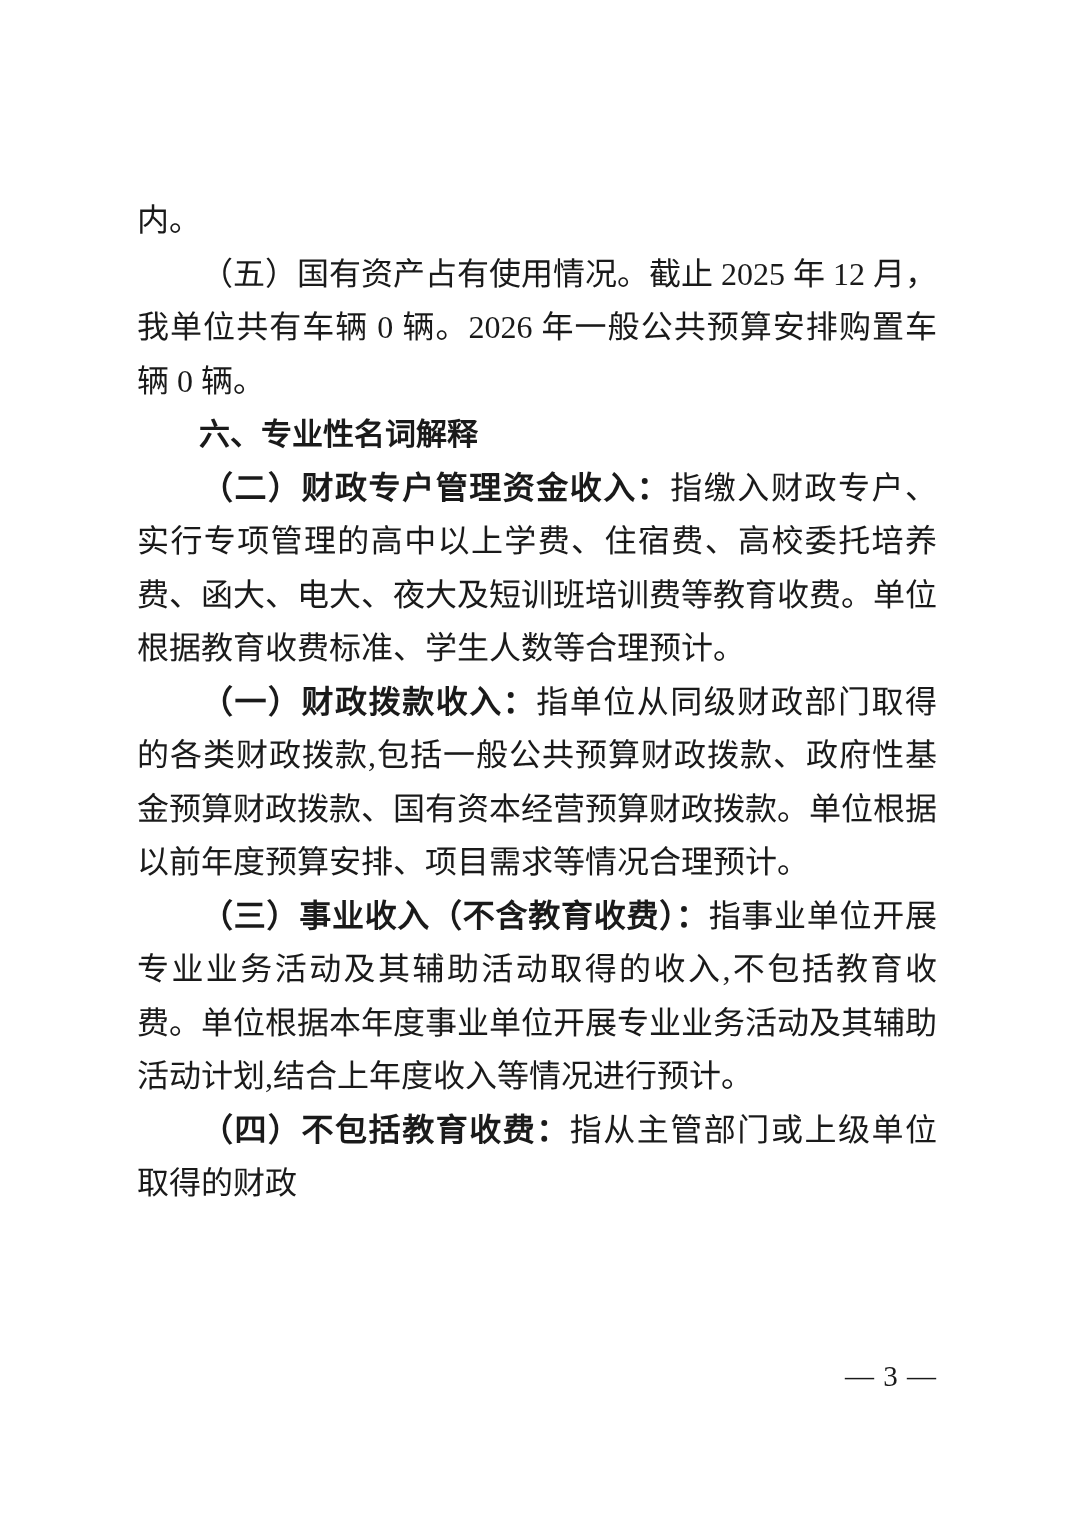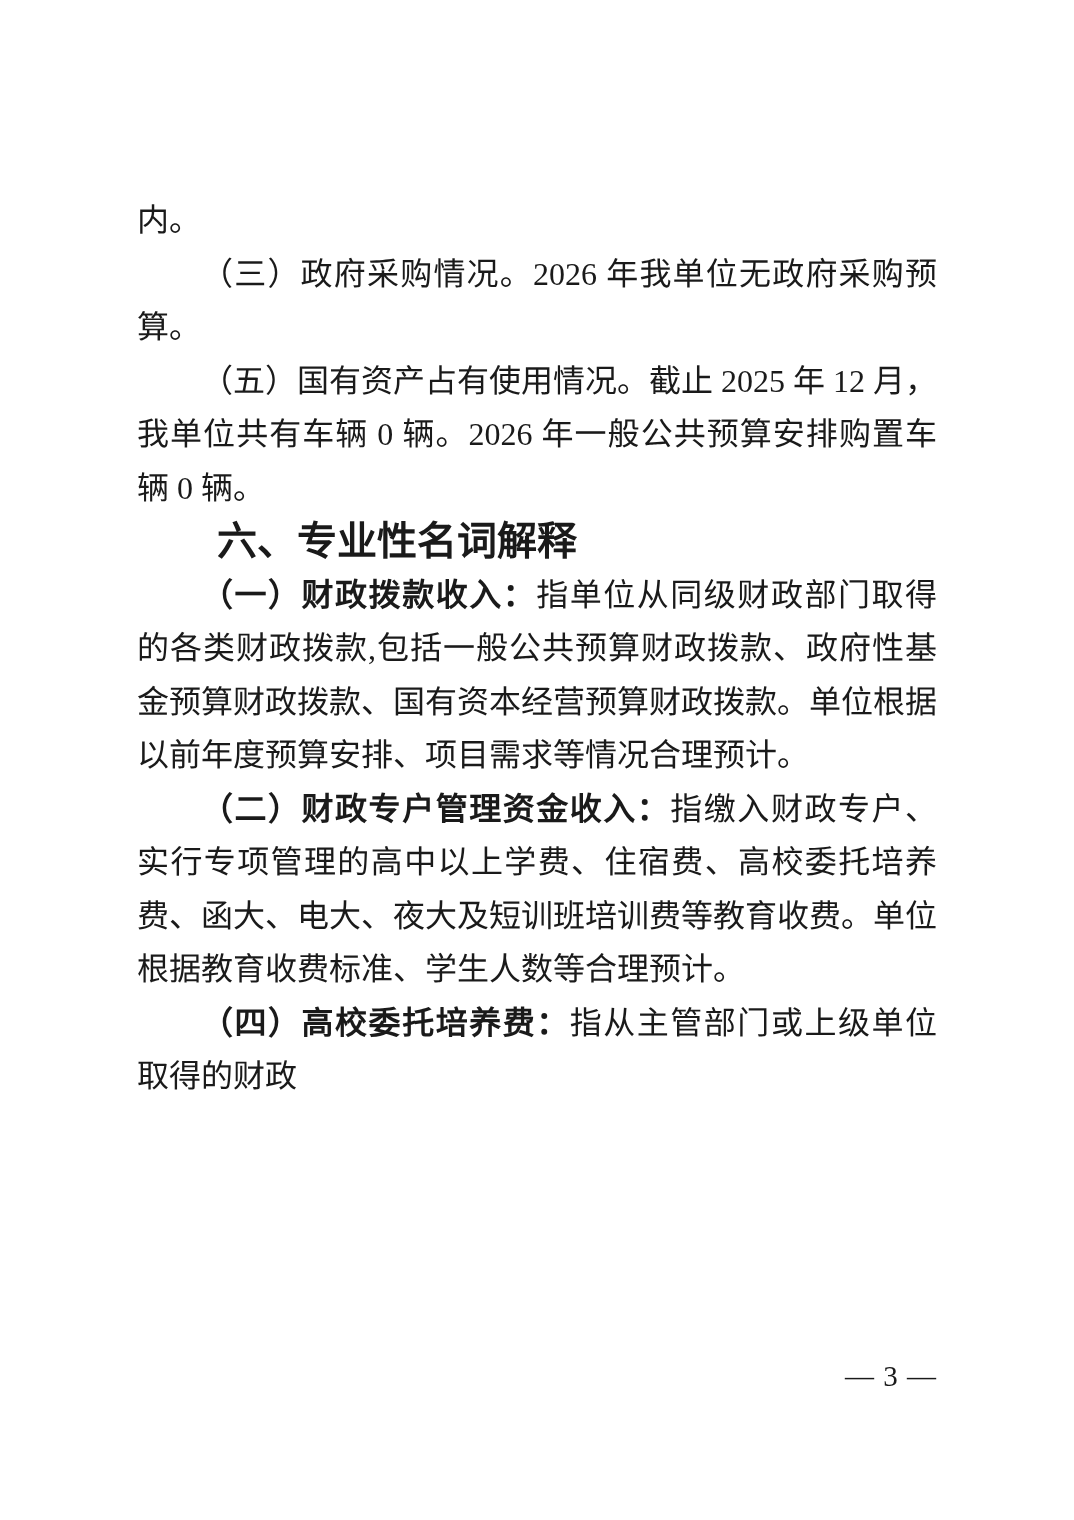--- a/index.html
+++ b/index.html
@@ -36,21 +36,21 @@
   }
   .lead {
     font-weight: bold;
   }
   .heading {
     margin: 0;
     padding: 0;
     text-indent: 2em;
     font-family: "Liberation Sans", "DejaVu Sans", sans-serif;
     font-weight: bold;
-    font-size: 40px;
+    font-size: 31px;
     line-height: 53.5px;
     text-align: left;
   }
   .footer {
     position: absolute;
     top: 1356px;
     right: 137px;
     font-size: 29px;
     line-height: 40px;
     letter-spacing: 1px;
@@ -60,30 +60,30 @@
 </style>
 </head>
 <body>
 
 <div class="page">
   <div class="content">
 
     <p class="para cont"><span>内。</span></p>
 
 
-    <p class="para"><span class="lead"></span><span>（三）政府采购情况。2026 年我单位无政府采购预算。</span></p>
 
 
     <p class="para"><span class="lead"></span><span>（五）国有资产占有使用情况。截止 2025 年 12 月，我单位共有车辆 0 辆。2026 年一般公共预算安排购置车辆 0 辆。</span></p>
 
     <h2 class="heading">六、专业性名词解释</h2>
 
+    <p class="para"><span class="lead">（二）财政专户管理资金收入：</span><span>指缴入财政专户、实行专项管理的高中以上学费、住宿费、高校委托培养费、函大、电大、夜大及短训班培训费等教育收费。单位根据教育收费标准、学生人数等合理预计。</span></p>
+
     <p class="para"><span class="lead">（一）财政拨款收入：</span><span>指单位从同级财政部门取得的各类财政拨款,包括一般公共预算财政拨款、政府性基金预算财政拨款、国有资本经营预算财政拨款。单位根据以前年度预算安排、项目需求等情况合理预计。</span></p>
 
-    <p class="para"><span class="lead">（二）财政专户管理资金收入：</span><span>指缴入财政专户、实行专项管理的高中以上学费、住宿费、高校委托培养费、函大、电大、夜大及短训班培训费等教育收费。单位根据教育收费标准、学生人数等合理预计。</span></p>
+    <p class="para"><span class="lead">（三）事业收入（不含教育收费）：</span><span>指事业单位开展专业业务活动及其辅助活动取得的收入,不包括教育收费。单位根据本年度事业单位开展专业业务活动及其辅助活动计划,结合上年度收入等情况进行预计。</span></p>
 
-
-    <p class="para"><span class="lead">（四）高校委托培养费：</span><span>指从主管部门或上级单位取得的财政</span></p>
+    <p class="para"><span class="lead">（四）不包括教育收费：</span><span>指从主管部门或上级单位取得的财政</span></p>
 
   </div>
 
   <div class="footer">— 3 —</div>
 </div>
 
 </body></html>

